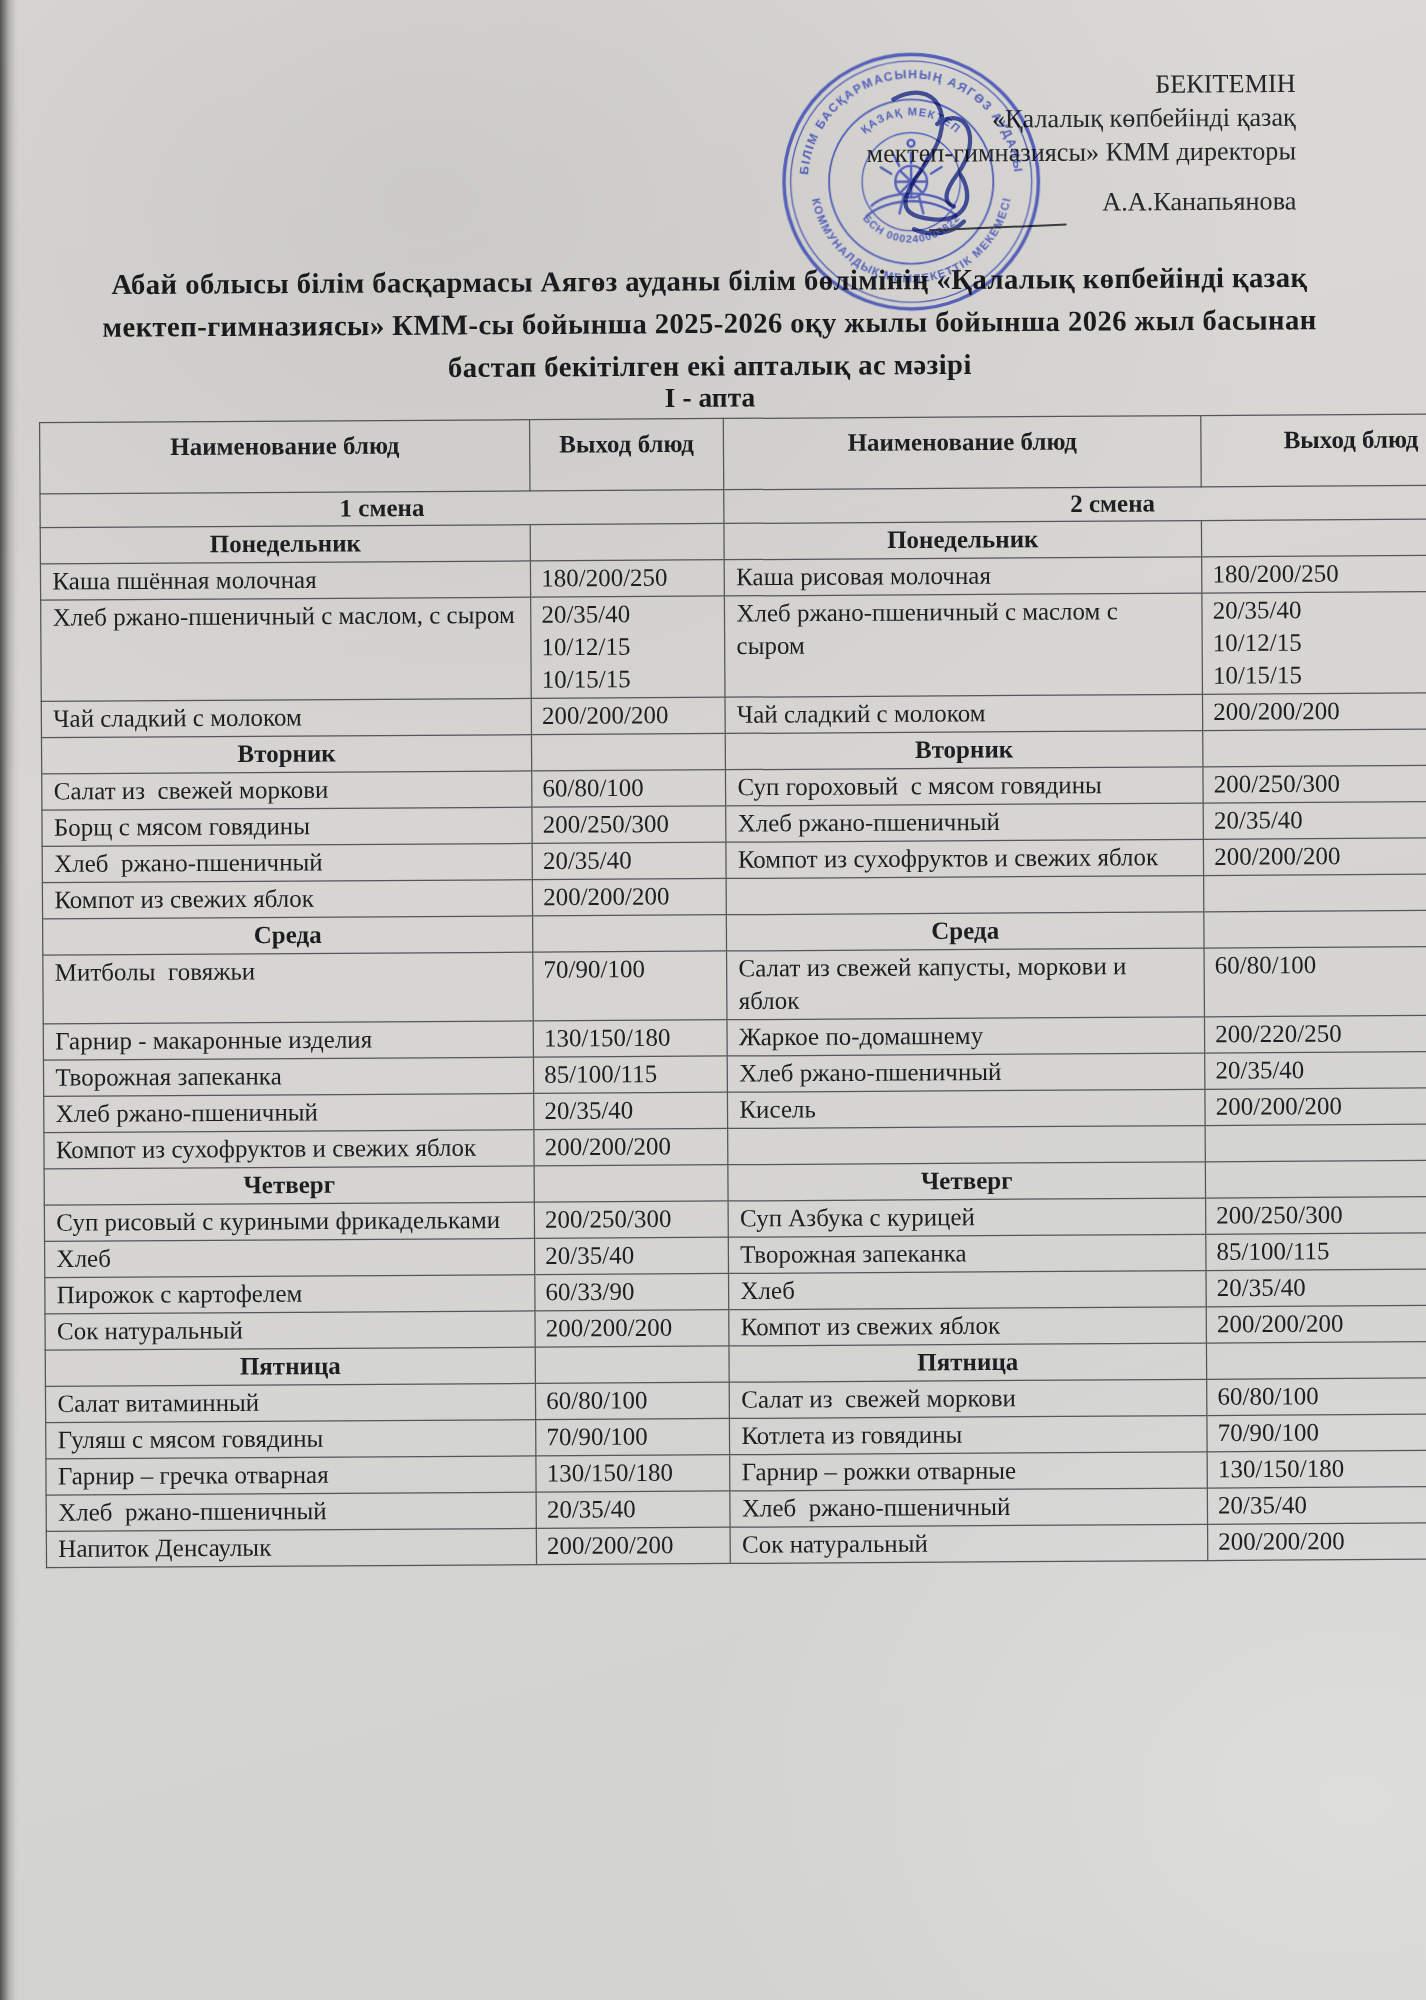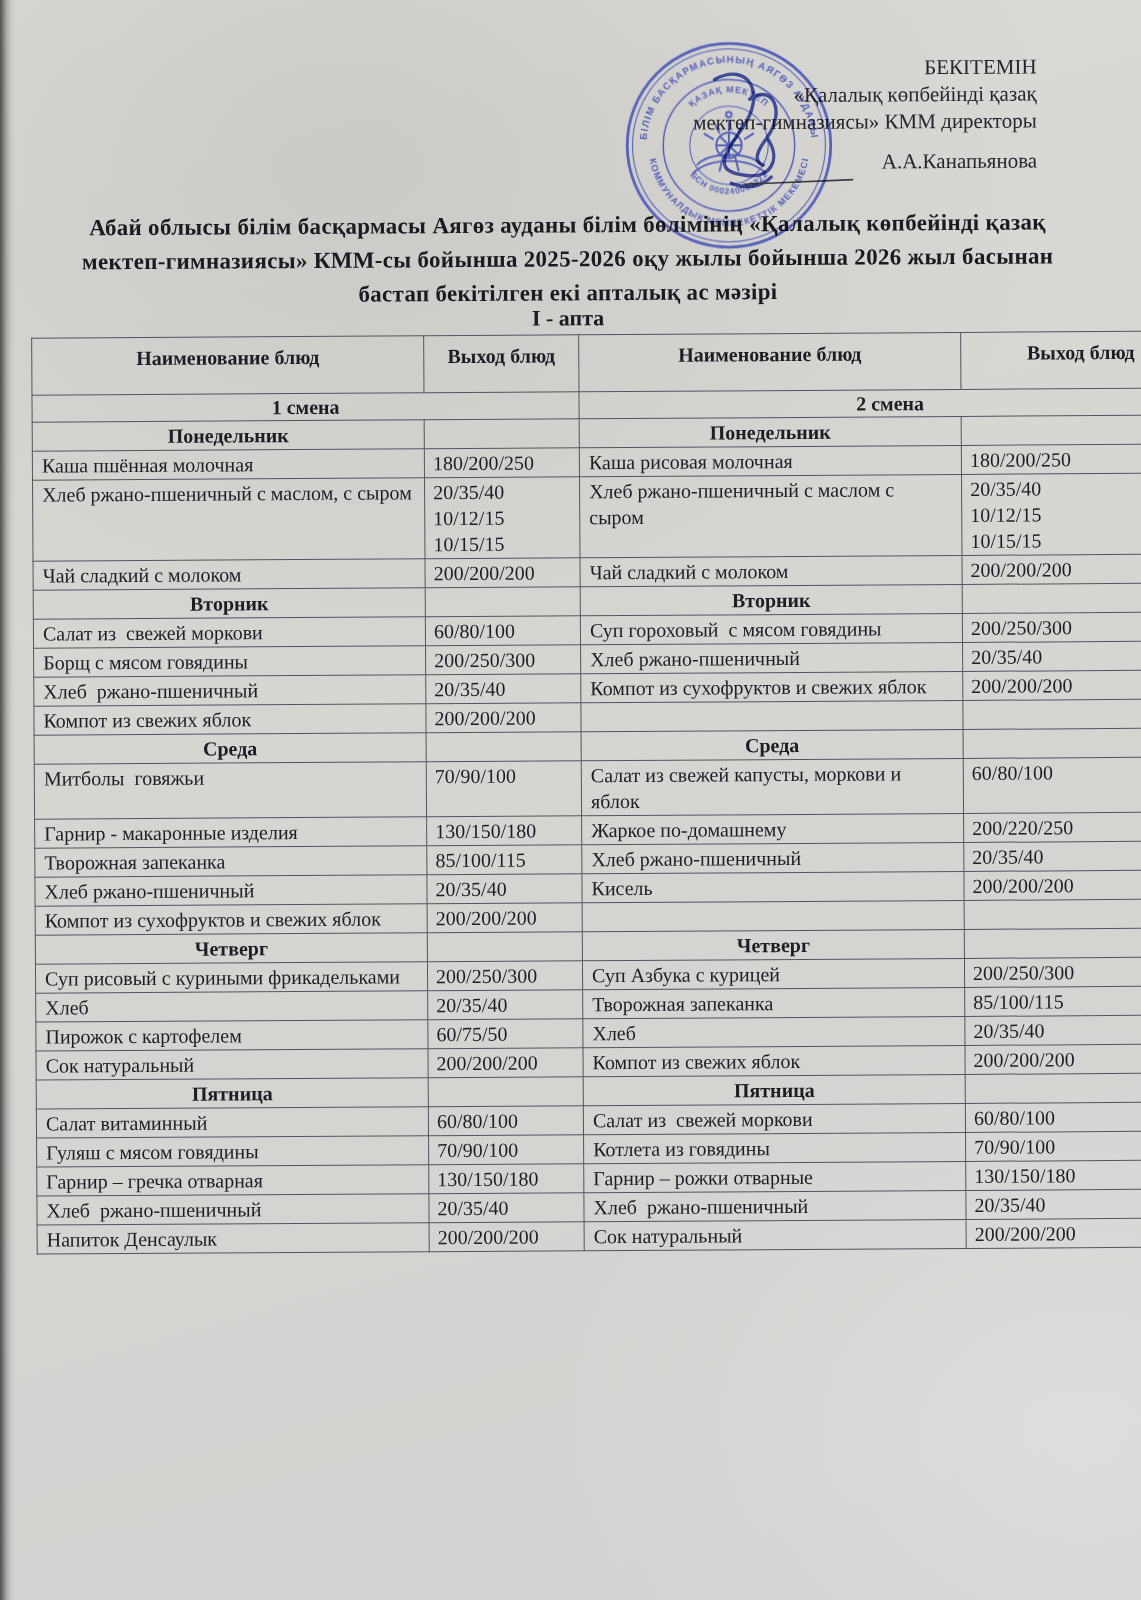--- a/index.html
+++ b/index.html
@@ -247,21 +247,21 @@
           <td class="portion">200/250/300</td>
         </tr>
         <tr>
           <td class="dish">Хлеб</td>
           <td class="portion">20/35/40</td>
           <td class="dish">Творожная запеканка</td>
           <td class="portion">85/100/115</td>
         </tr>
         <tr>
           <td class="dish">Пирожок с картофелем</td>
-          <td class="portion">60/75/50</td>
+          <td class="portion">60/33/90</td>
           <td class="dish">Хлеб</td>
           <td class="portion">20/35/40</td>
         </tr>
         <tr>
           <td class="dish">Сок натуральный</td>
           <td class="portion">200/200/200</td>
           <td class="dish">Компот из свежих яблок</td>
           <td class="portion">200/200/200</td>
         </tr>
         <tr>

